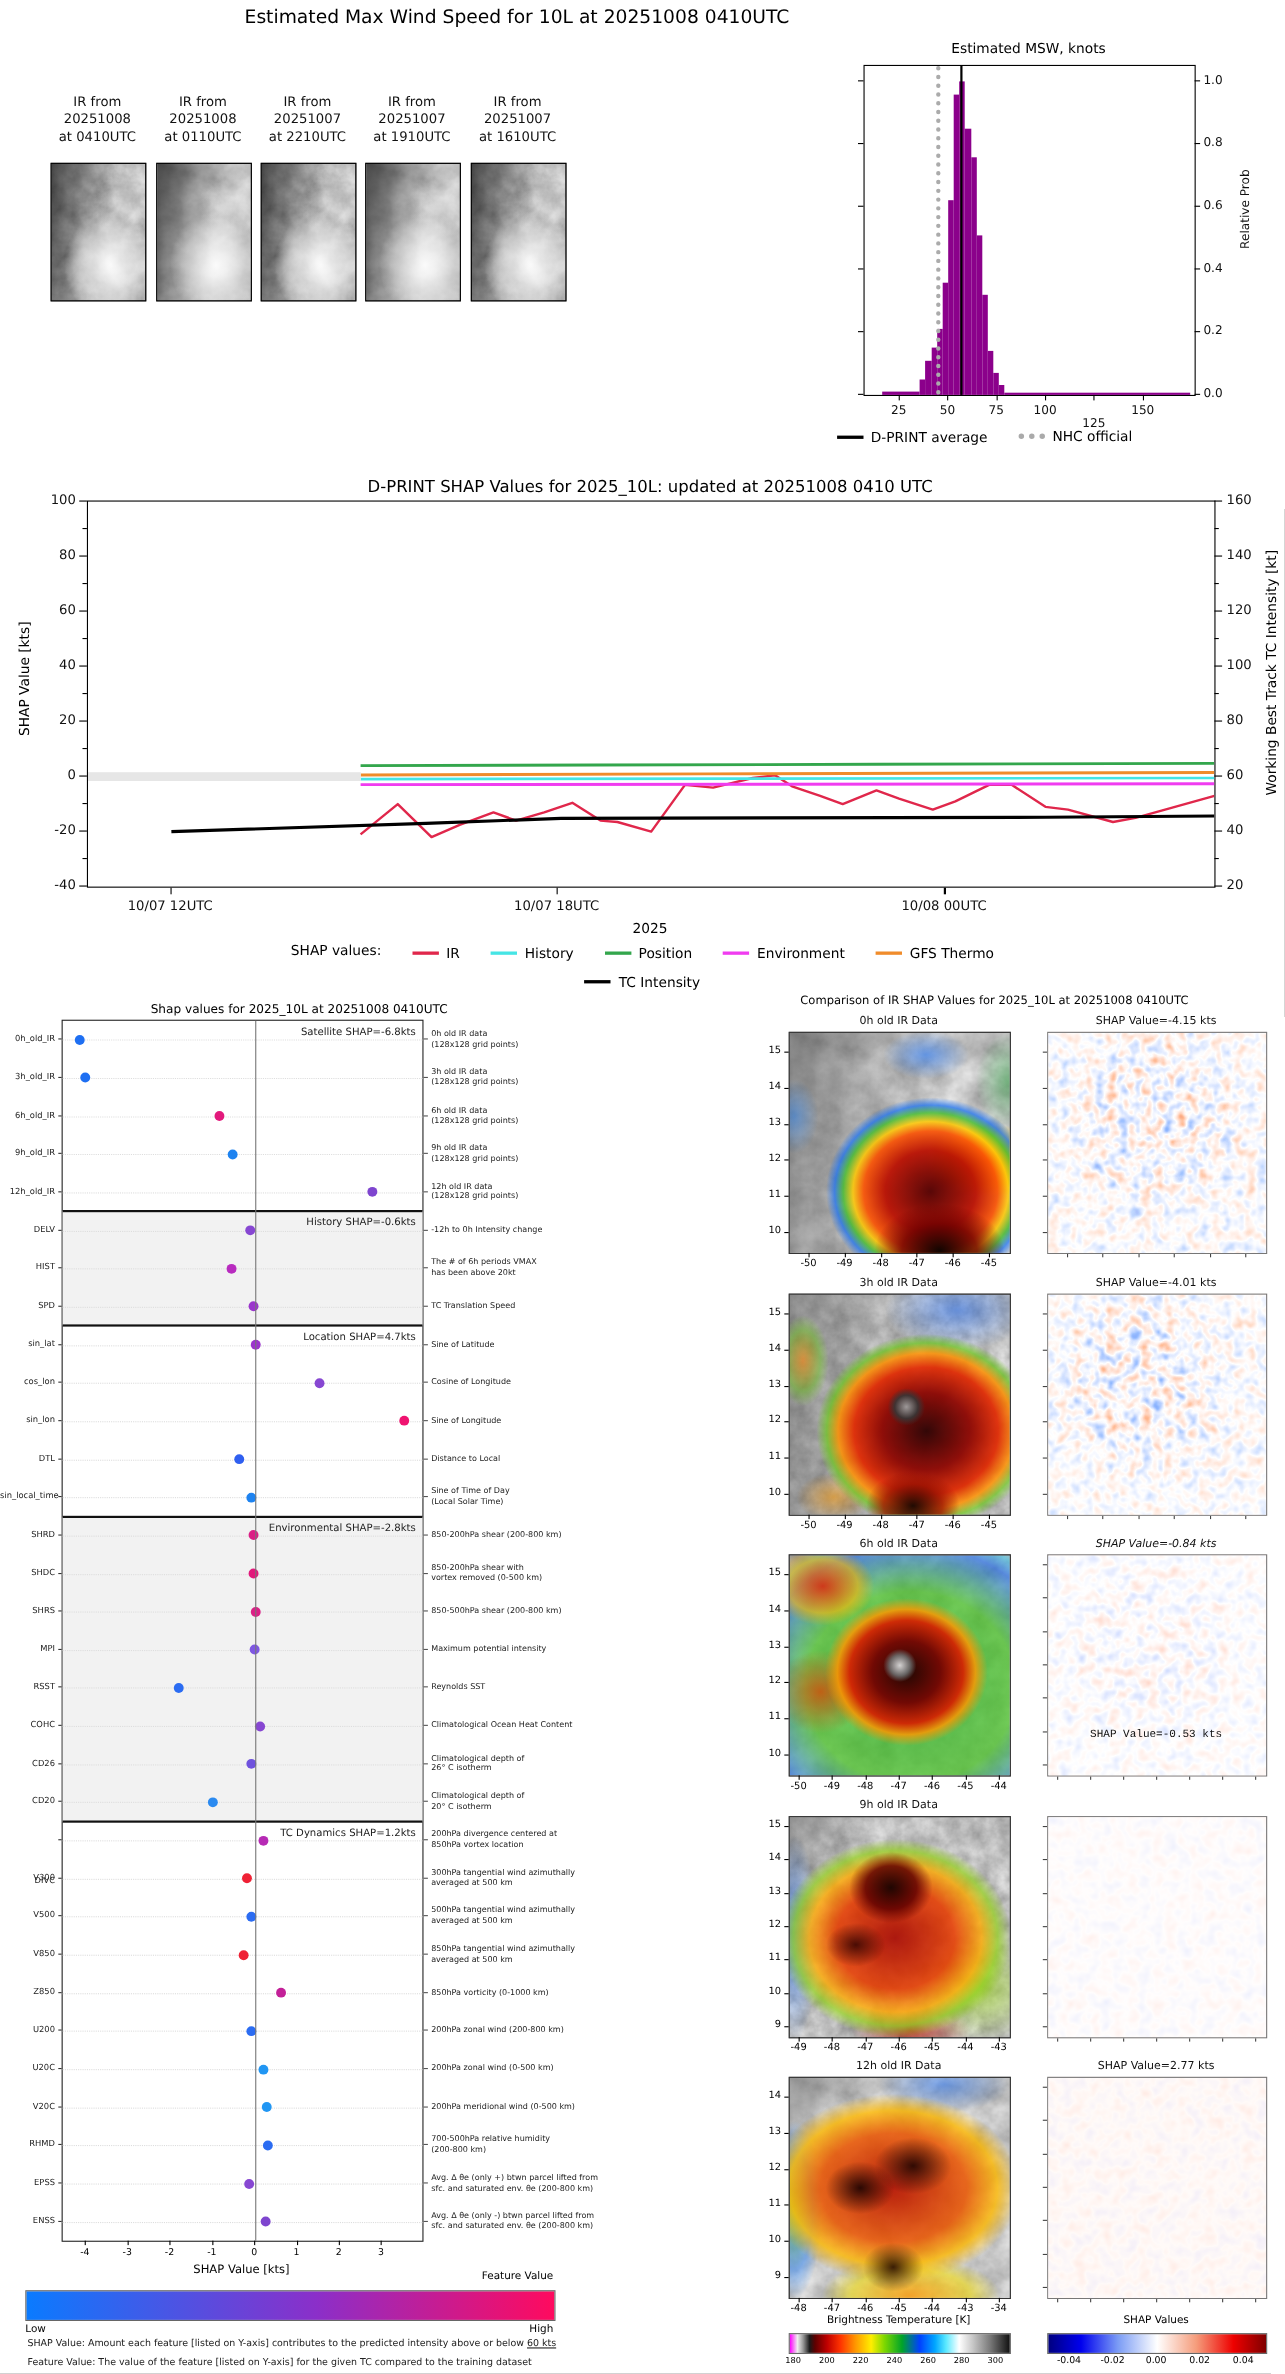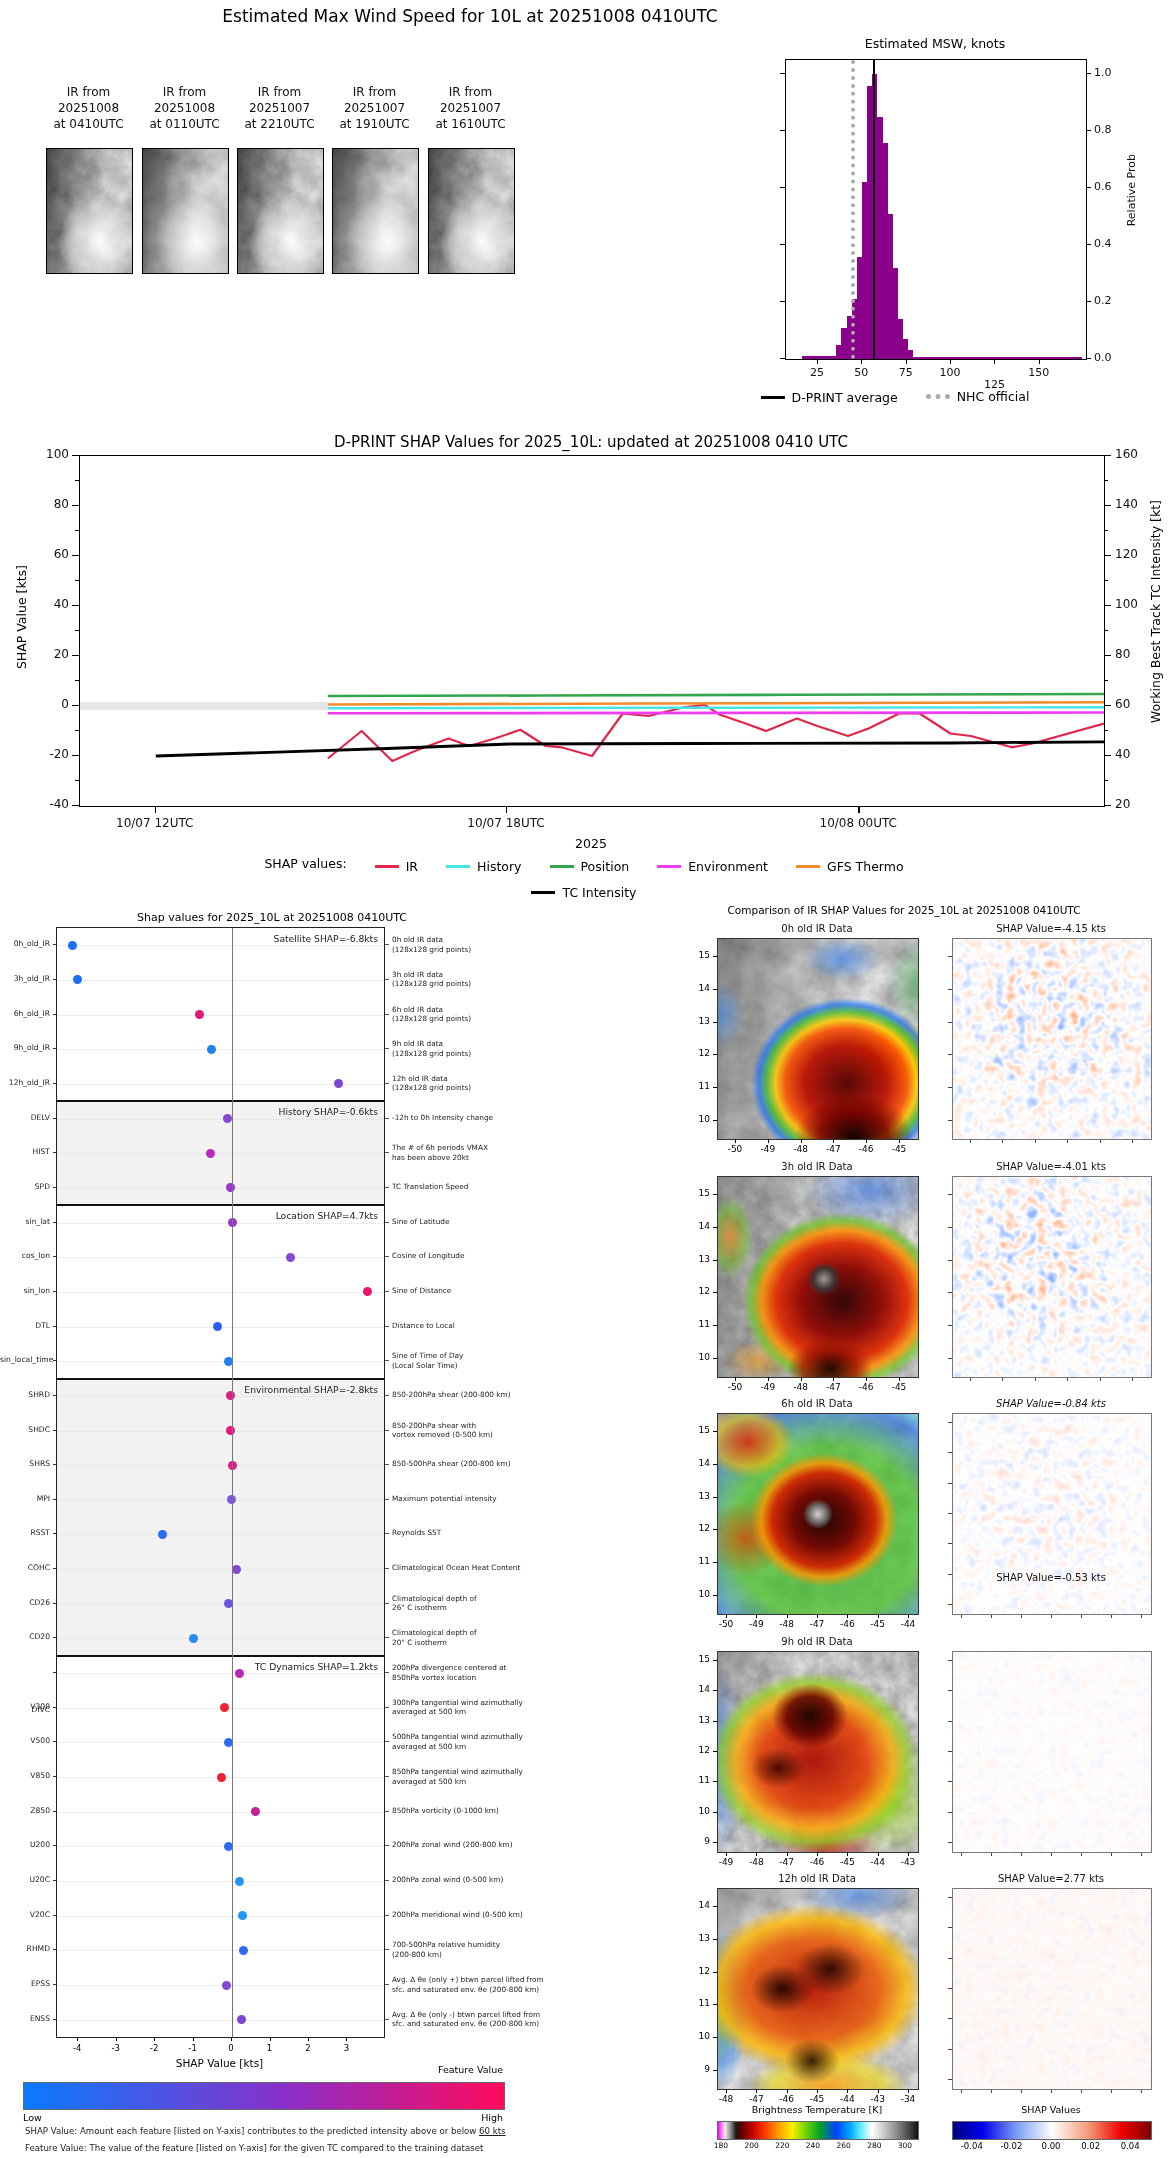--- a/index.html
+++ b/index.html
@@ -485,21 +485,21 @@
       <div class="abs" style="left: 53px; top: 1221.58px; width: 3px; height: 1px; background: rgb(51, 51, 51);"></div>
       <div class="abs" style="left: 385px; top: 1221.58px; width: 4px; height: 1px; background: rgb(85, 85, 85);"></div>
       <div class="dp-desc abs" style="left: 392px; top: 1221.58px; width: 255px; transform: translateY(-50%);">Sine of Latitude</div>
       <div class="dp-feature abs" style="left: 0px; top: 1251.23px; width: 50px;">cos_lon</div>
       <div class="abs" style="left: 53px; top: 1256.23px; width: 3px; height: 1px; background: rgb(51, 51, 51);"></div>
       <div class="abs" style="left: 385px; top: 1256.23px; width: 4px; height: 1px; background: rgb(85, 85, 85);"></div>
       <div class="dp-desc abs" style="left: 392px; top: 1256.23px; width: 255px; transform: translateY(-50%);">Cosine of Longitude</div>
       <div class="dp-feature abs" style="left: 0px; top: 1285.89px; width: 50px;">sin_lon</div>
       <div class="abs" style="left: 53px; top: 1290.89px; width: 3px; height: 1px; background: rgb(51, 51, 51);"></div>
       <div class="abs" style="left: 385px; top: 1290.89px; width: 4px; height: 1px; background: rgb(85, 85, 85);"></div>
-      <div class="dp-desc abs" style="left: 392px; top: 1290.89px; width: 255px; transform: translateY(-50%);">Sine of Distance</div>
+      <div class="dp-desc abs" style="left: 392px; top: 1290.89px; width: 255px; transform: translateY(-50%);">Sine of Longitude</div>
       <div class="dp-feature abs" style="left: 0px; top: 1320.55px; width: 50px;">DTL</div>
       <div class="abs" style="left: 53px; top: 1325.55px; width: 3px; height: 1px; background: rgb(51, 51, 51);"></div>
       <div class="abs" style="left: 385px; top: 1325.55px; width: 4px; height: 1px; background: rgb(85, 85, 85);"></div>
       <div class="dp-desc abs" style="left: 392px; top: 1325.55px; width: 255px; transform: translateY(-50%);">Distance to Local</div>
       <div class="dp-feature abs" style="left: 0px; top: 1355.2px; width: 50px;">sin_local_time</div>
       <div class="abs" style="left: 53px; top: 1360.2px; width: 3px; height: 1px; background: rgb(51, 51, 51);"></div>
       <div class="abs" style="left: 385px; top: 1360.2px; width: 4px; height: 1px; background: rgb(85, 85, 85);"></div>
       <div class="dp-desc abs" style="left: 392px; top: 1360.2px; width: 255px; transform: translateY(-50%);">Sine of Time of Day
 (Local Solar Time)</div>
       <div class="dp-feature abs" style="left: 0px; top: 1389.86px; width: 50px;">SHRD</div>
@@ -762,21 +762,21 @@
       <div class="ctr abs" style="left: 893px; top: 1619px; width: 30px; font-size: 9px;">-44</div>
       <div class="abs" style="left: 1141.09px; top: 1614px; width: 1px; height: 4px; background: rgb(68, 68, 68);"></div>
       <div class="abs" style="left: 948px; top: 1604px; width: 4px; height: 1px; background: rgb(68, 68, 68);"></div>
       <div class="shap-img abs" style="left: 952px; top: 1413px; width: 198px; height: 200px;">
         <svg width="198" height="200">
           <rect width="198" height="200" filter="url(#noiseMed)"></rect>
         </svg>
         <div class="tint wash-r3 abs"></div>
       </div>
       <div class="ir-sub abs" style="left: 717px; top: 1636px; width: 200px;">9h old IR Data</div>
-      <div class="ir-sub abs" style="left: 952px; top: 1572px; width: 198px;">SHAP Value=-0.53 kts</div>
+      <div class="ir-sub abs" style="left: 952px; top: 1572px; width: 198px; font-family: Liberation Mono, monospace;">SHAP Value=-0.53 kts</div>
       <div class="ir-img irart-r4 abs" style="left: 717px; top: 1651px; width: 200px; height: 200px;">
         <svg width="200" height="200">
           <rect width="200" height="200" filter="url(#grayB)"></rect>
         </svg>
         <div class="tint abs"></div>
       </div>
       <div class="abs" style="left: 713px; top: 1660px; width: 4px; height: 1px; background: rgb(0, 0, 0);"></div>
       <div class="abs" style="left: 689px; top: 1654px; width: 21px; text-align: right; font-size: 9px;">15</div>
       <div class="abs" style="left: 713px; top: 1690.33px; width: 4px; height: 1px; background: rgb(0, 0, 0);"></div>
       <div class="abs" style="left: 689px; top: 1684.33px; width: 21px; text-align: right; font-size: 9px;">14</div>

